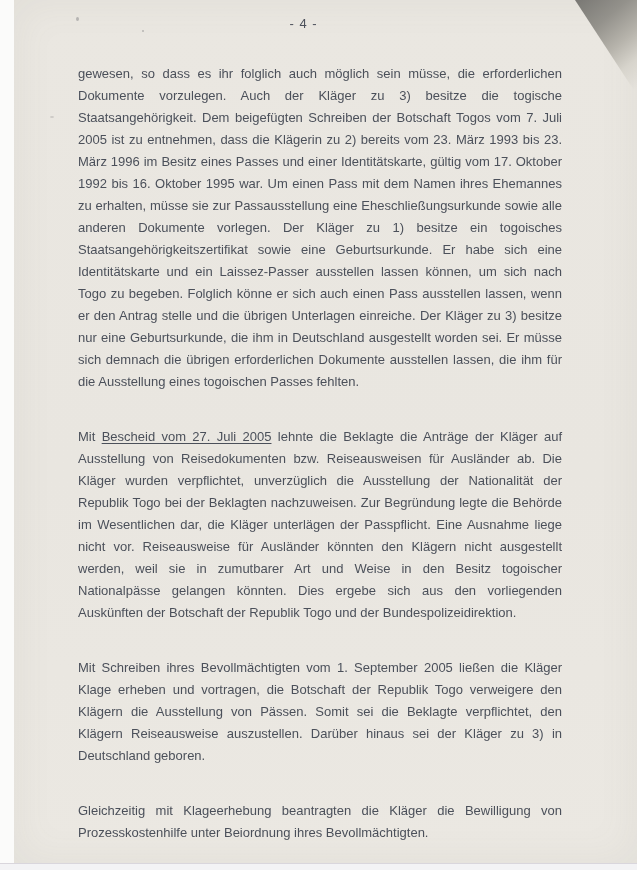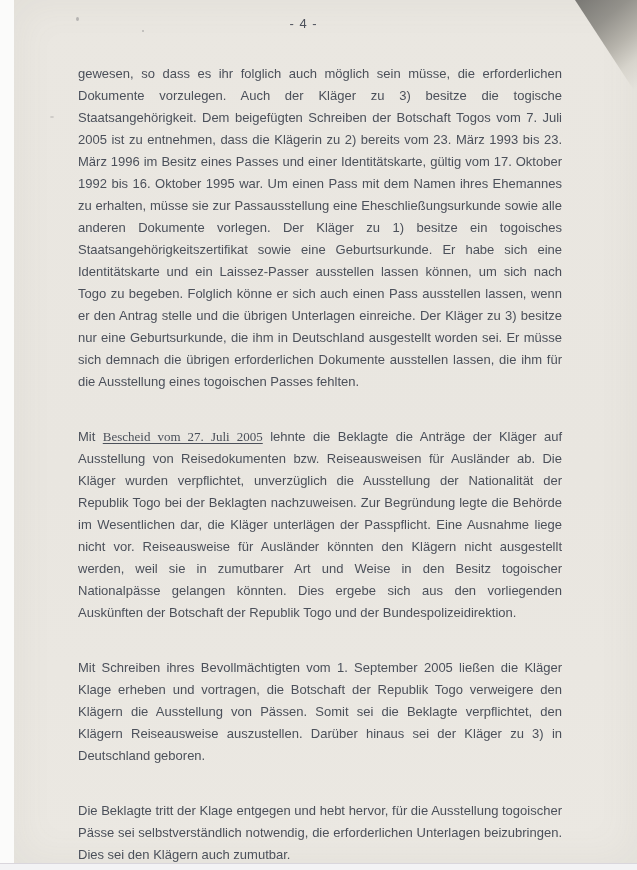--- a/index.html
+++ b/index.html
@@ -74,34 +74,34 @@
     font-size: 13px;
     line-height: 22px;
     text-align: justify;
   }
   .content p {
     margin: 12px 0 33px 0;
   }
   .content u {
     text-decoration: underline;
     text-underline-offset: 2px;
-    font-family: Liberation Serif, serif;
   }
 </style>
 </head>
 <body>
 
 <div class="stage">
   <div class="paper">
     <div class="corner-artifact"></div>
     <div class="speck s1"></div>
     <div class="speck s2"></div>
     <div class="speck s3"></div>
     <div class="page-num">- 4 -</div>
     <div class="content">
         <p><span>gewesen, so dass es ihr folglich auch möglich sein müsse, die erforderlichen Dokumente vorzulegen. Auch der Kläger zu 3) besitze die togische Staatsangehörigkeit. Dem beigefügten Schreiben der Botschaft Togos vom 7. Juli 2005 ist zu entnehmen, dass die Klägerin zu 2) bereits vom 23. März 1993 bis 23. März 1996 im Besitz eines Passes und einer Identitätskarte, gültig vom 17. Oktober 1992 bis 16. Oktober 1995 war. Um einen Pass mit dem Namen ihres Ehemannes zu erhalten, müsse sie zur Passausstellung eine Eheschließungsurkunde sowie alle anderen Dokumente vorlegen. Der Kläger zu 1) besitze ein togoisches Staatsangehörigkeitszertifikat sowie eine Geburtsurkunde. Er habe sich eine Identitätskarte und ein Laissez-Passer ausstellen lassen können, um sich nach Togo zu begeben. Folglich könne er sich auch einen Pass ausstellen lassen, wenn er den Antrag stelle und die übrigen Unterlagen einreiche. Der Kläger zu 3) besitze nur eine Geburtsurkunde, die ihm in Deutschland ausgestellt worden sei. Er müsse sich demnach die übrigen erforderlichen Dokumente ausstellen lassen, die ihm für die Ausstellung eines togoischen Passes fehlten.</span></p>
         <p><span>Mit </span><u>Bescheid vom 27. Juli 2005</u><span> lehnte die Beklagte die Anträge der Kläger auf Ausstellung von Reisedokumenten bzw. Reiseausweisen für Ausländer ab. Die Kläger wurden verpflichtet, unverzüglich die Ausstellung der Nationalität der Republik Togo bei der Beklagten nachzuweisen. Zur Begründung legte die Behörde im Wesentlichen dar, die Kläger unterlägen der Passpflicht. Eine Ausnahme liege nicht vor. Reiseausweise für Ausländer könnten den Klägern nicht ausgestellt werden, weil sie in zumutbarer Art und Weise in den Besitz togoischer Nationalpässe gelangen könnten. Dies ergebe sich aus den vorliegenden Auskünften der Botschaft der Republik Togo und der Bundespolizeidirektion.</span></p>
         <p><span>Mit Schreiben ihres Bevollmächtigten vom 1. September 2005 ließen die Kläger Klage erheben und vortragen, die Botschaft der Republik Togo verweigere den Klägern die Ausstellung von Pässen. Somit sei die Beklagte verpflichtet, den Klägern Reiseausweise auszustellen. Darüber hinaus sei der Kläger zu 3) in Deutschland geboren.</span></p>
+        <p><span>Gleichzeitig mit Klageerhebung beantragten die Kläger die Bewilligung von Prozesskostenhilfe unter Beiordnung ihres Bevollmächtigten.</span></p>
         <p><span>Die Beklagte tritt der Klage entgegen und hebt hervor, für die Ausstellung togoischer Pässe sei selbstverständlich notwendig, die erforderlichen Unterlagen beizubringen. Dies sei den Klägern auch zumutbar.</span></p>
       </div>
   </div>
   <div class="bottom-strip"></div>
 </div>
 
 </body></html>

